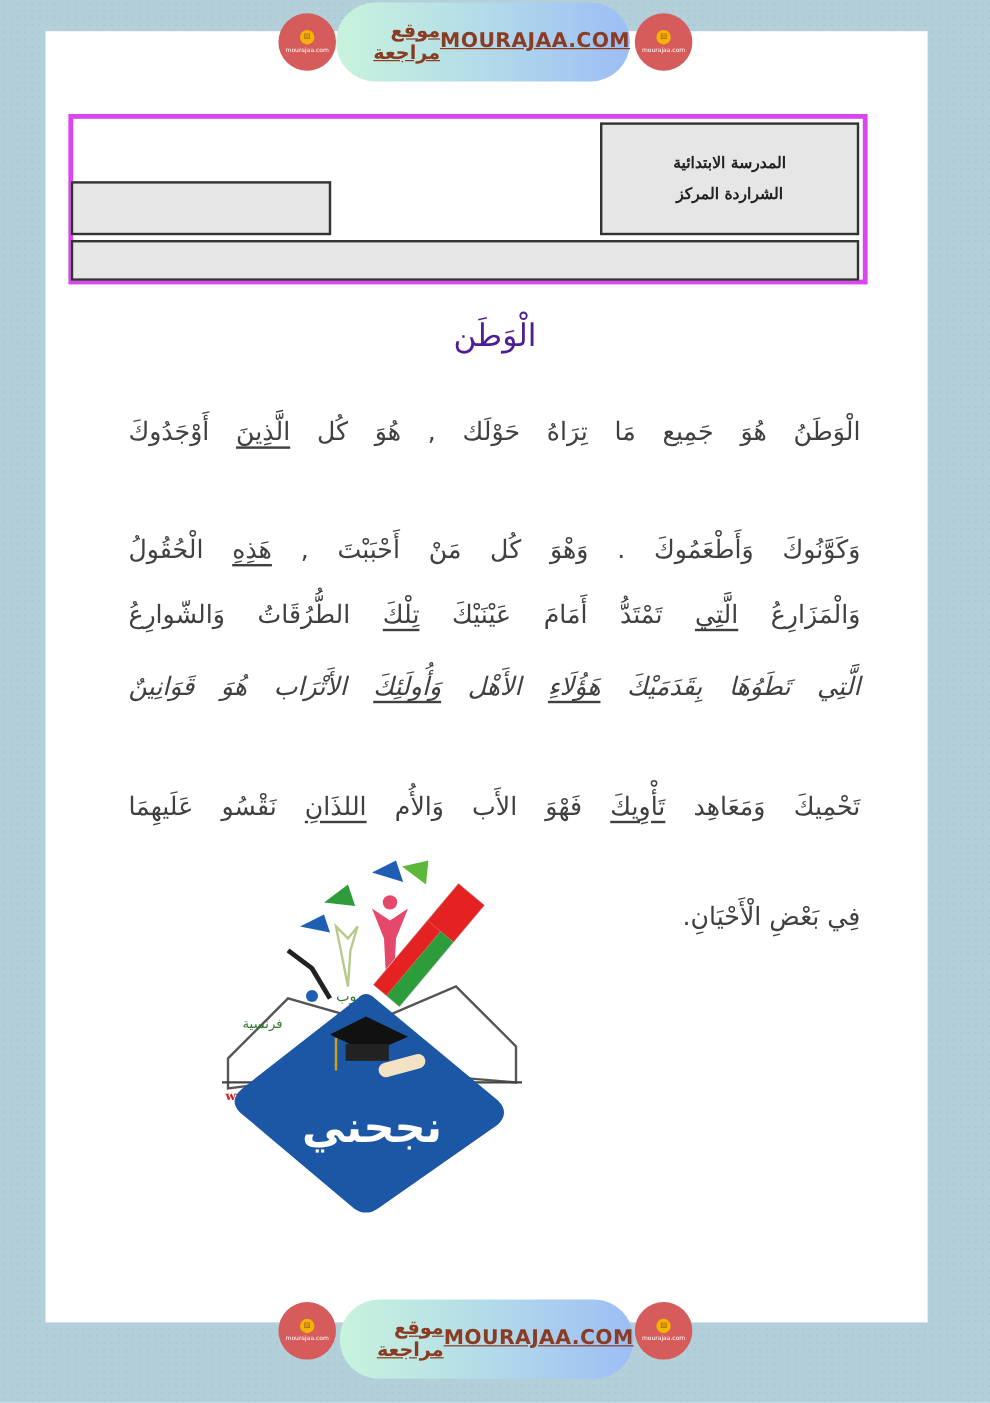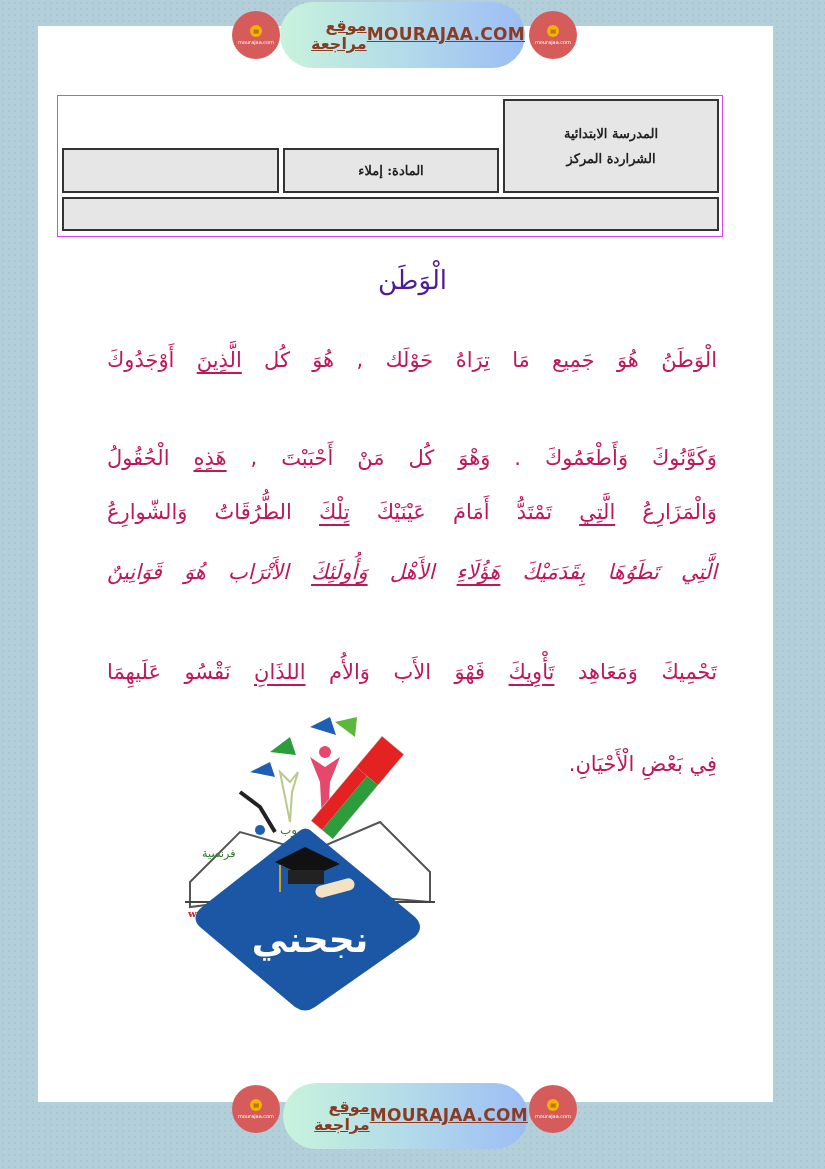--- a/index.html
+++ b/index.html
@@ -36,39 +36,39 @@
   }
   .badge .dot {
     width: 12px; height: 12px; border-radius: 50%; background: #f2b400;
     display: flex; align-items: center; justify-content: center;
     font-size: 6px; color: #8a3b22; font-weight: bold;
   }
   .badge .txt { font-size: 5px; color: #ffffff; margin-top: 3px; line-height: 1.1; text-align: center; }
   
   .hdr {
     position: absolute; left: 57px; top: 95px; width: 666px; height: 142px;
-    border: 1px solid #d946ef; background: #ffffff; box-sizing: border-box;
+    border: 4px solid #d946ef; background: #ffffff; box-sizing: border-box;
   }
   .cell {
     position: absolute; background: #e6e6e6; border: 2px solid #333;
     box-sizing: border-box; display: flex; flex-direction: column;
     align-items: center; justify-content: center;
     font-family: "DejaVu Serif", serif; font-size: 13px; font-weight: bold; color: #222;
     direction: rtl;
   }
   .cell .line { margin: 5px 0; }
   
   .title {
     position: absolute; left: 0; width: 825px; top: 265px; text-align: center;
     font-family: "DejaVu Sans", sans-serif; font-size: 26px; color: #4c1d95; direction: rtl;
   }
   .para { position: absolute; right: 108px; width: 610px; direction: rtl; }
   .para .ln {
     position: absolute; right: 0; white-space: nowrap;
-    font-family: "DejaVu Sans", sans-serif; font-size: 21px; color: #be185d;
+    font-family: "DejaVu Sans", sans-serif; font-size: 21px; color: #404040;
   }
   .para .ln.justify { left: 0; text-align: justify; text-align-last: justify; }
   .u { text-decoration: underline; text-underline-offset: 5px; }
   
   .logo { position: absolute; left: 180px; top: 712px; width: 260px; height: 300px; }
 </style>
 </head>
 <body>
 
 <div class="page"></div>
@@ -83,23 +83,20 @@
 </div>
 <div class="badge" style="left:529px;top:11px;">
   <div class="dot">▤</div>
   <div class="txt">mourajaa.com</div>
 </div>
 
 <div class="hdr">
   <div class="cell" style="right:3px;top:3px;width:216px;height:94px;">
     <div class="line">المدرسة الابتدائية</div>
     <div class="line">الشراردة المركز</div>
-  </div>
-  <div class="cell" style="right:223px;top:52px;width:216px;height:45px;">
-    <div>المادة: إملاء</div>
   </div>
   <div class="cell" style="right:443px;top:52px;width:217px;height:45px;">
     <div></div>
   </div>
   <div class="cell" style="right:3px;top:101px;width:657px;height:34px;">
     <div></div>
   </div>
 </div>
 
 <div class="title">الْوَطَن</div>

